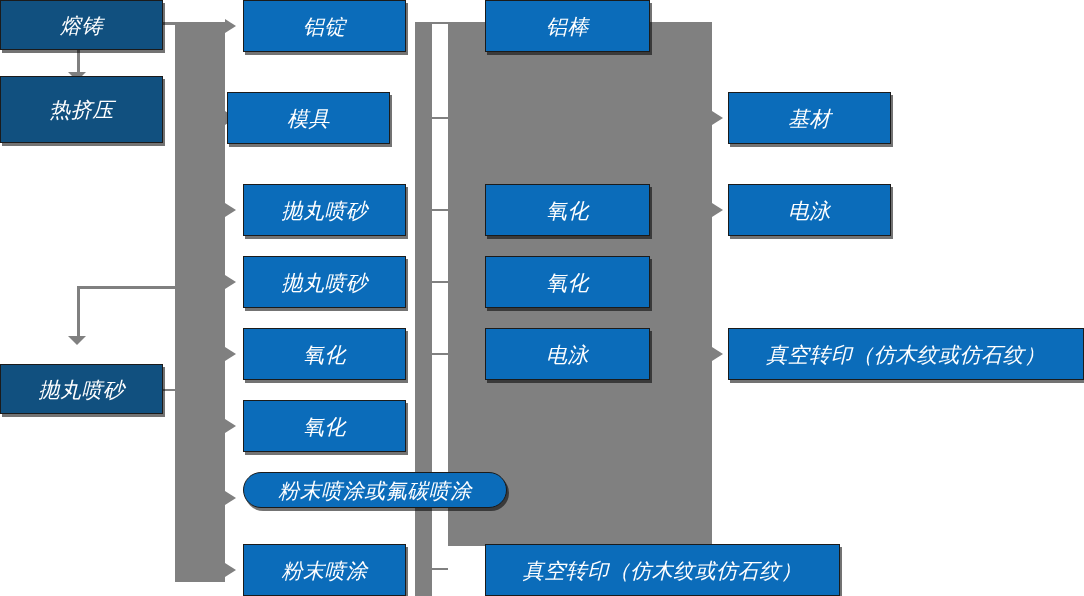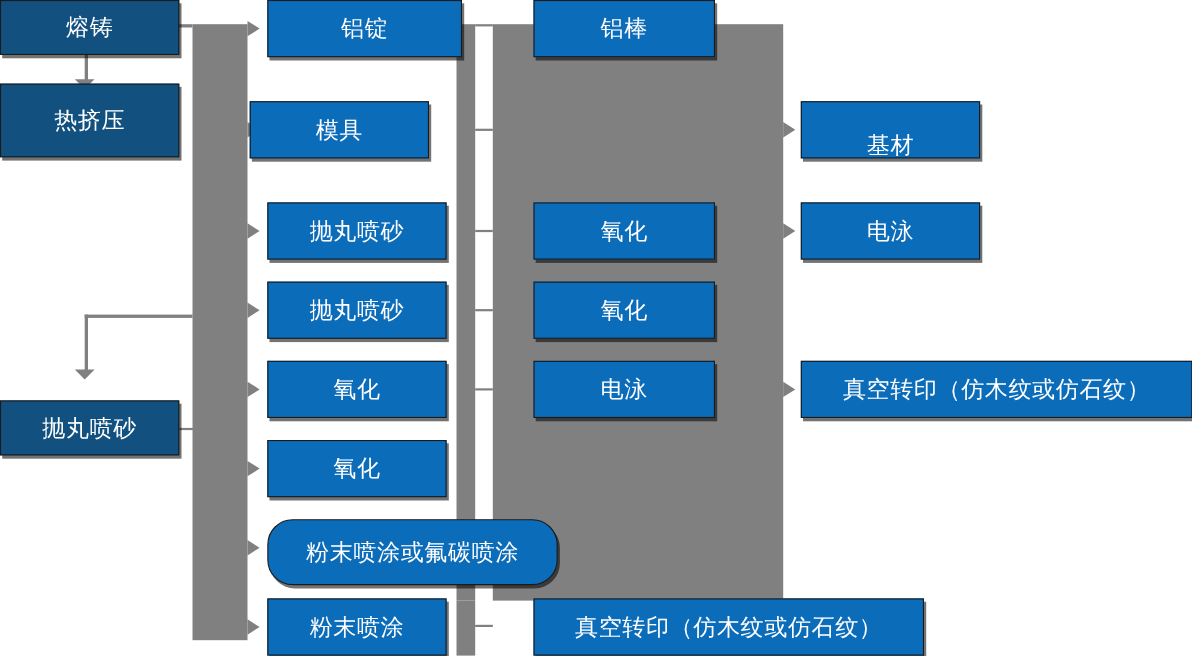--- a/index.html
+++ b/index.html
@@ -1,21 +1,21 @@
 <!DOCTYPE html>
 <html><head>
 <meta charset="utf-8">
 <title>Aluminum Profile Process Flow</title>
 <style>
   html,body{margin:0;padding:0;background:#ffffff;}
   body{
     font-family:"Liberation Sans","DejaVu Sans",sans-serif;
     width:1084px;height:596px;overflow:hidden;
   }
-  #canvas{position:relative;width:1084px;height:596px;background:#ffffff;}
+  #canvas{position:relative;width:1084px;height:596px;background:#ffffff;font-style:italic;}
 
   
   .node{
     position:absolute;
     box-sizing:border-box;
     display:flex;align-items:center;justify-content:center;
     color:#ffffff;
     font-size:21px;
     line-height:1;
     letter-spacing:.5px;
@@ -101,39 +101,39 @@
   <div class="node dark" style="left:0px;top:0px;width:163px;height:50px;">
     <span>熔铸</span>
   </div>
   <div class="node dark" style="left:0px;top:76px;width:163px;height:67px;justify-content:center;">
     <span>热挤压</span>
   </div>
   <div class="node dark" style="left:0px;top:364px;width:163px;height:50px;">
     <span>抛丸喷砂</span>
   </div>
 
-  <div class="node light" style="left:243px;top:0px;width:177px;height:52px;">
+  <div class="node light" style="left:243px;top:0px;width:163px;height:52px;">
     <span>铝锭</span>
   </div>
   <div class="node light" style="left:227px;top:92px;width:163px;height:52px;">
     <span>模具</span>
   </div>
   <div class="node light" style="left:243px;top:184px;width:163px;height:52px;">
     <span>抛丸喷砂</span>
   </div>
   <div class="node light" style="left:243px;top:256px;width:163px;height:52px;">
     <span>抛丸喷砂</span>
   </div>
   <div class="node light" style="left:243px;top:328px;width:163px;height:52px;">
     <span>氧化</span>
   </div>
   <div class="node light" style="left:243px;top:400px;width:163px;height:52px;">
     <span>氧化</span>
   </div>
-  <div class="node light" style="left:243px;top:472px;width:264px;height:60px;border-radius:23px;">
+  <div class="node light" style="left:243px;top:472px;width:264px;height:36px;border-radius:23px;">
     <span>粉末喷涂或氟碳喷涂</span>
   </div>
   <div class="node light" style="left:485px;top:0px;width:165px;height:52px;">
     <span>铝棒</span>
   </div>
 
   <div class="node light" style="left:243px;top:544px;width:163px;height:52px;">
     <span>粉末喷涂</span>
   </div>
   <div class="node light" style="left:485px;top:184px;width:165px;height:52px;">
@@ -142,21 +142,21 @@
   <div class="node light" style="left:485px;top:256px;width:165px;height:52px;">
     <span>氧化</span>
   </div>
   <div class="node light" style="left:485px;top:328px;width:165px;height:52px;">
     <span>电泳</span>
   </div>
   <div class="node light" style="left:485px;top:544px;width:355px;height:52px;">
     <span>真空转印（仿木纹或仿石纹）</span>
   </div>
 
-  <div class="node light" style="left:728px;top:92px;width:163px;height:52px;align-items:flex-end;">
+  <div class="node light" style="left:728px;top:92px;width:163px;height:52px;">
     <span>基材</span>
   </div>
   <div class="node light" style="left:728px;top:184px;width:163px;height:52px;">
     <span>电泳</span>
   </div>
   <div class="node light" style="left:728px;top:328px;width:356px;height:52px;">
     <span>真空转印（仿木纹或仿石纹）</span>
   </div>
 
 </div>

